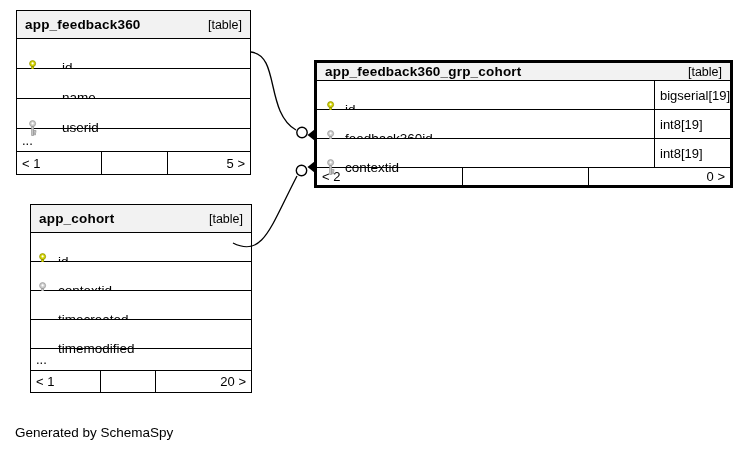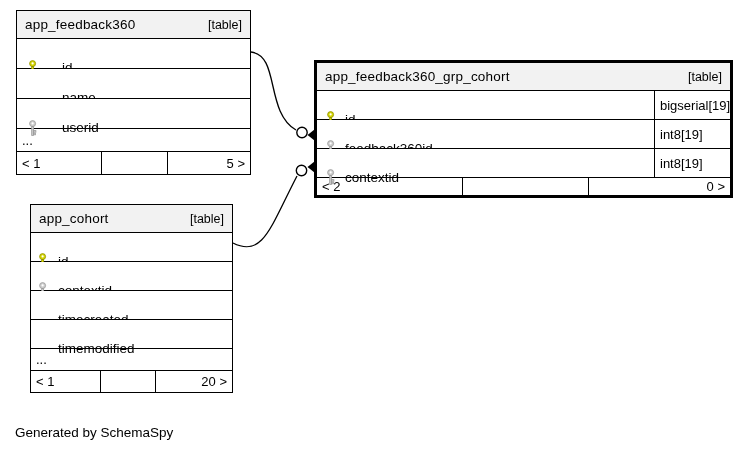--- a/index.html
+++ b/index.html
@@ -11,21 +11,21 @@
   .table-box {
     position:absolute; background:#fff;
     border:1px solid #000; box-sizing:border-box;
   }
   .table-box.emph { border-width:3px; }
   .t-header {
     background:#f2f2f2; border-bottom:1px solid #000;
     display:flex; justify-content:space-between; align-items:center;
     padding:0 8px; box-sizing:border-box;
   }
-  .t-name  { font-weight:normal; font-size:13.5px; letter-spacing:.2px; }
+  .t-name  { font-weight:bold; font-size:13.5px; letter-spacing:.2px; }
   .t-badge { font-size:12.5px; }
   .t-row {
     border-bottom:1px solid #000; display:flex; align-items:stretch;
     position:relative; box-sizing:border-box; background:#fff;
   }
   .name-cell { flex:1; display:flex; align-items:center; position:relative;margin-top:28px; }
   .key-icon { position:absolute; top:50%; transform:translateY(-50%); line-height:0; }
   .col-name { font-size:13.5px; }
   .type-cell {
     border-left:1px solid #000; display:flex; align-items:center;
@@ -47,31 +47,31 @@
   #table1 .t-row     { height:30px; }
   #table1 .t-ellipsis{ height:23px; }
   #table1 .t-footer  { height:22px; }
   #table1 .key-icon  { left:11px; }
   #table1 .col-name  { margin-left:45px; }
   #table1 .f-cell.left { width:84px; }
   #table1 .f-cell.mid  { width:66px; }
 
   
   #table2 { left:314px; top:60px; width:419px; }
-  #table2 .t-header  { height:28px; }
+  #table2 .t-header  { height:18px; }
   #table2 .t-row     { height:29px; }
   #table2 .t-footer  { height:17px; }
   #table2 .key-icon  { left:9px; }
   #table2 .col-name  { margin-left:28px; }
   #table2 .type-cell { width:76px; }
   #table2 .f-cell.left { width:145px; }
   #table2 .f-cell.mid  { width:126px; }
 
   
-  #table3 { left:30px; top:204px; width:203px; }
+  #table3 { left:30px; top:204px; width:222px; }
   #table3 .t-header  { height:28px; }
   #table3 .t-row     { height:29px; }
   #table3 .t-ellipsis{ height:22px; }
   #table3 .t-footer  { height:21px; }
   #table3 .key-icon  { left:7px; }
   #table3 .col-name  { margin-left:27px; }
   #table3 .f-cell.left { width:69px; }
   #table3 .f-cell.mid  { width:55px; }
 
   #rel-overlay {

